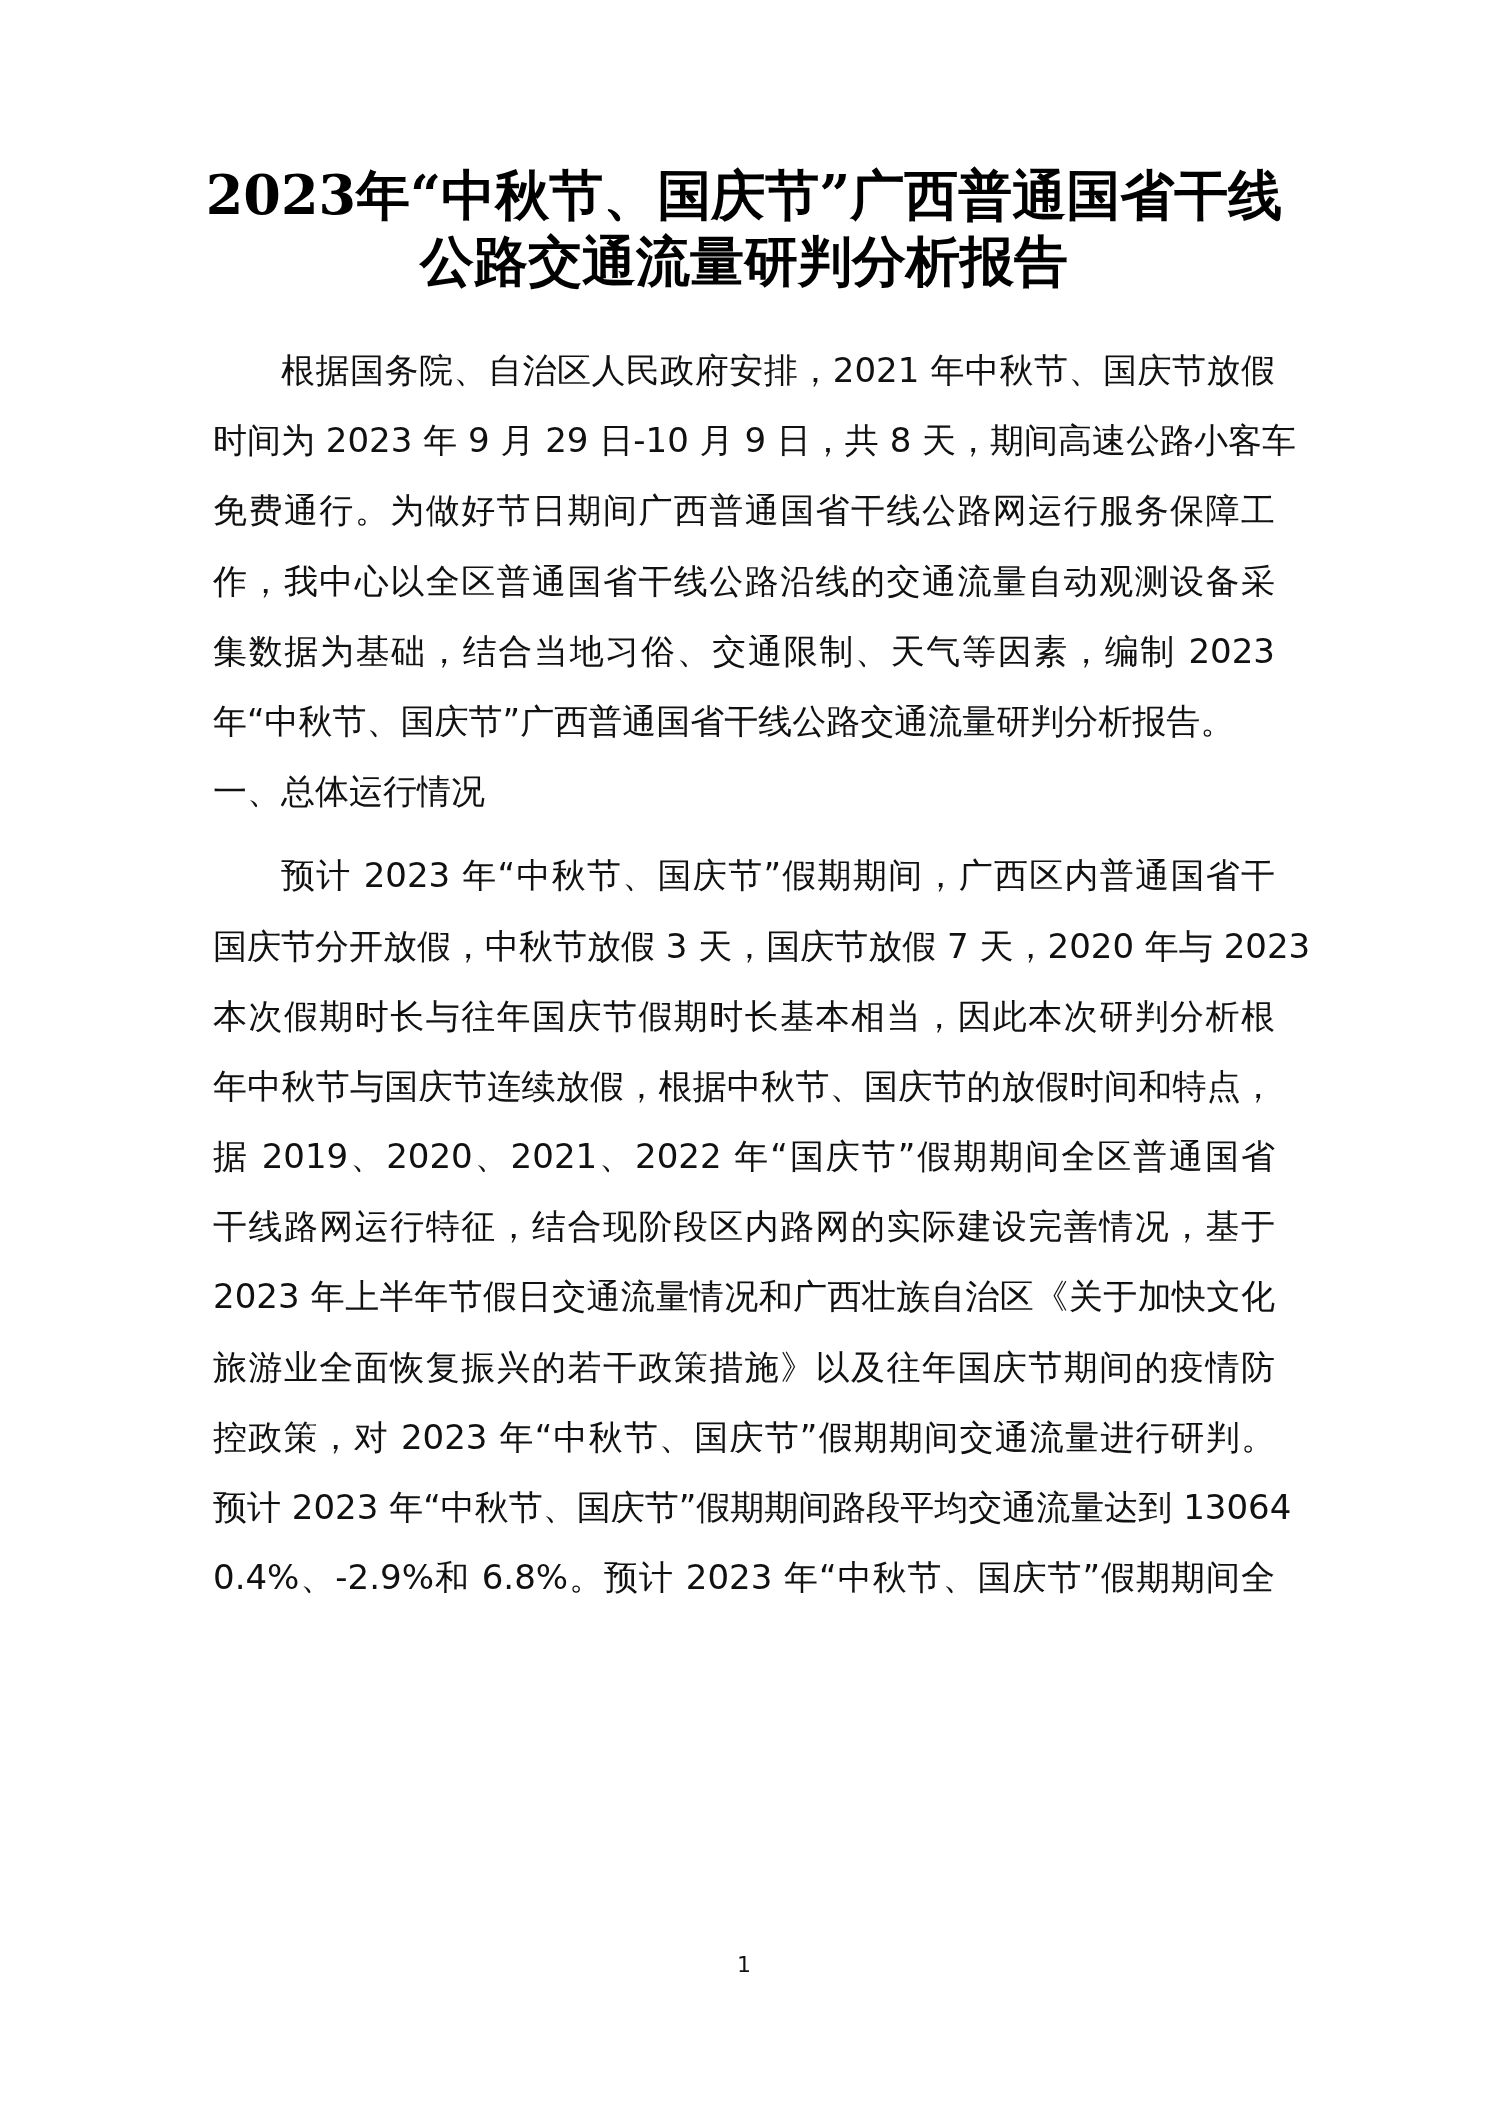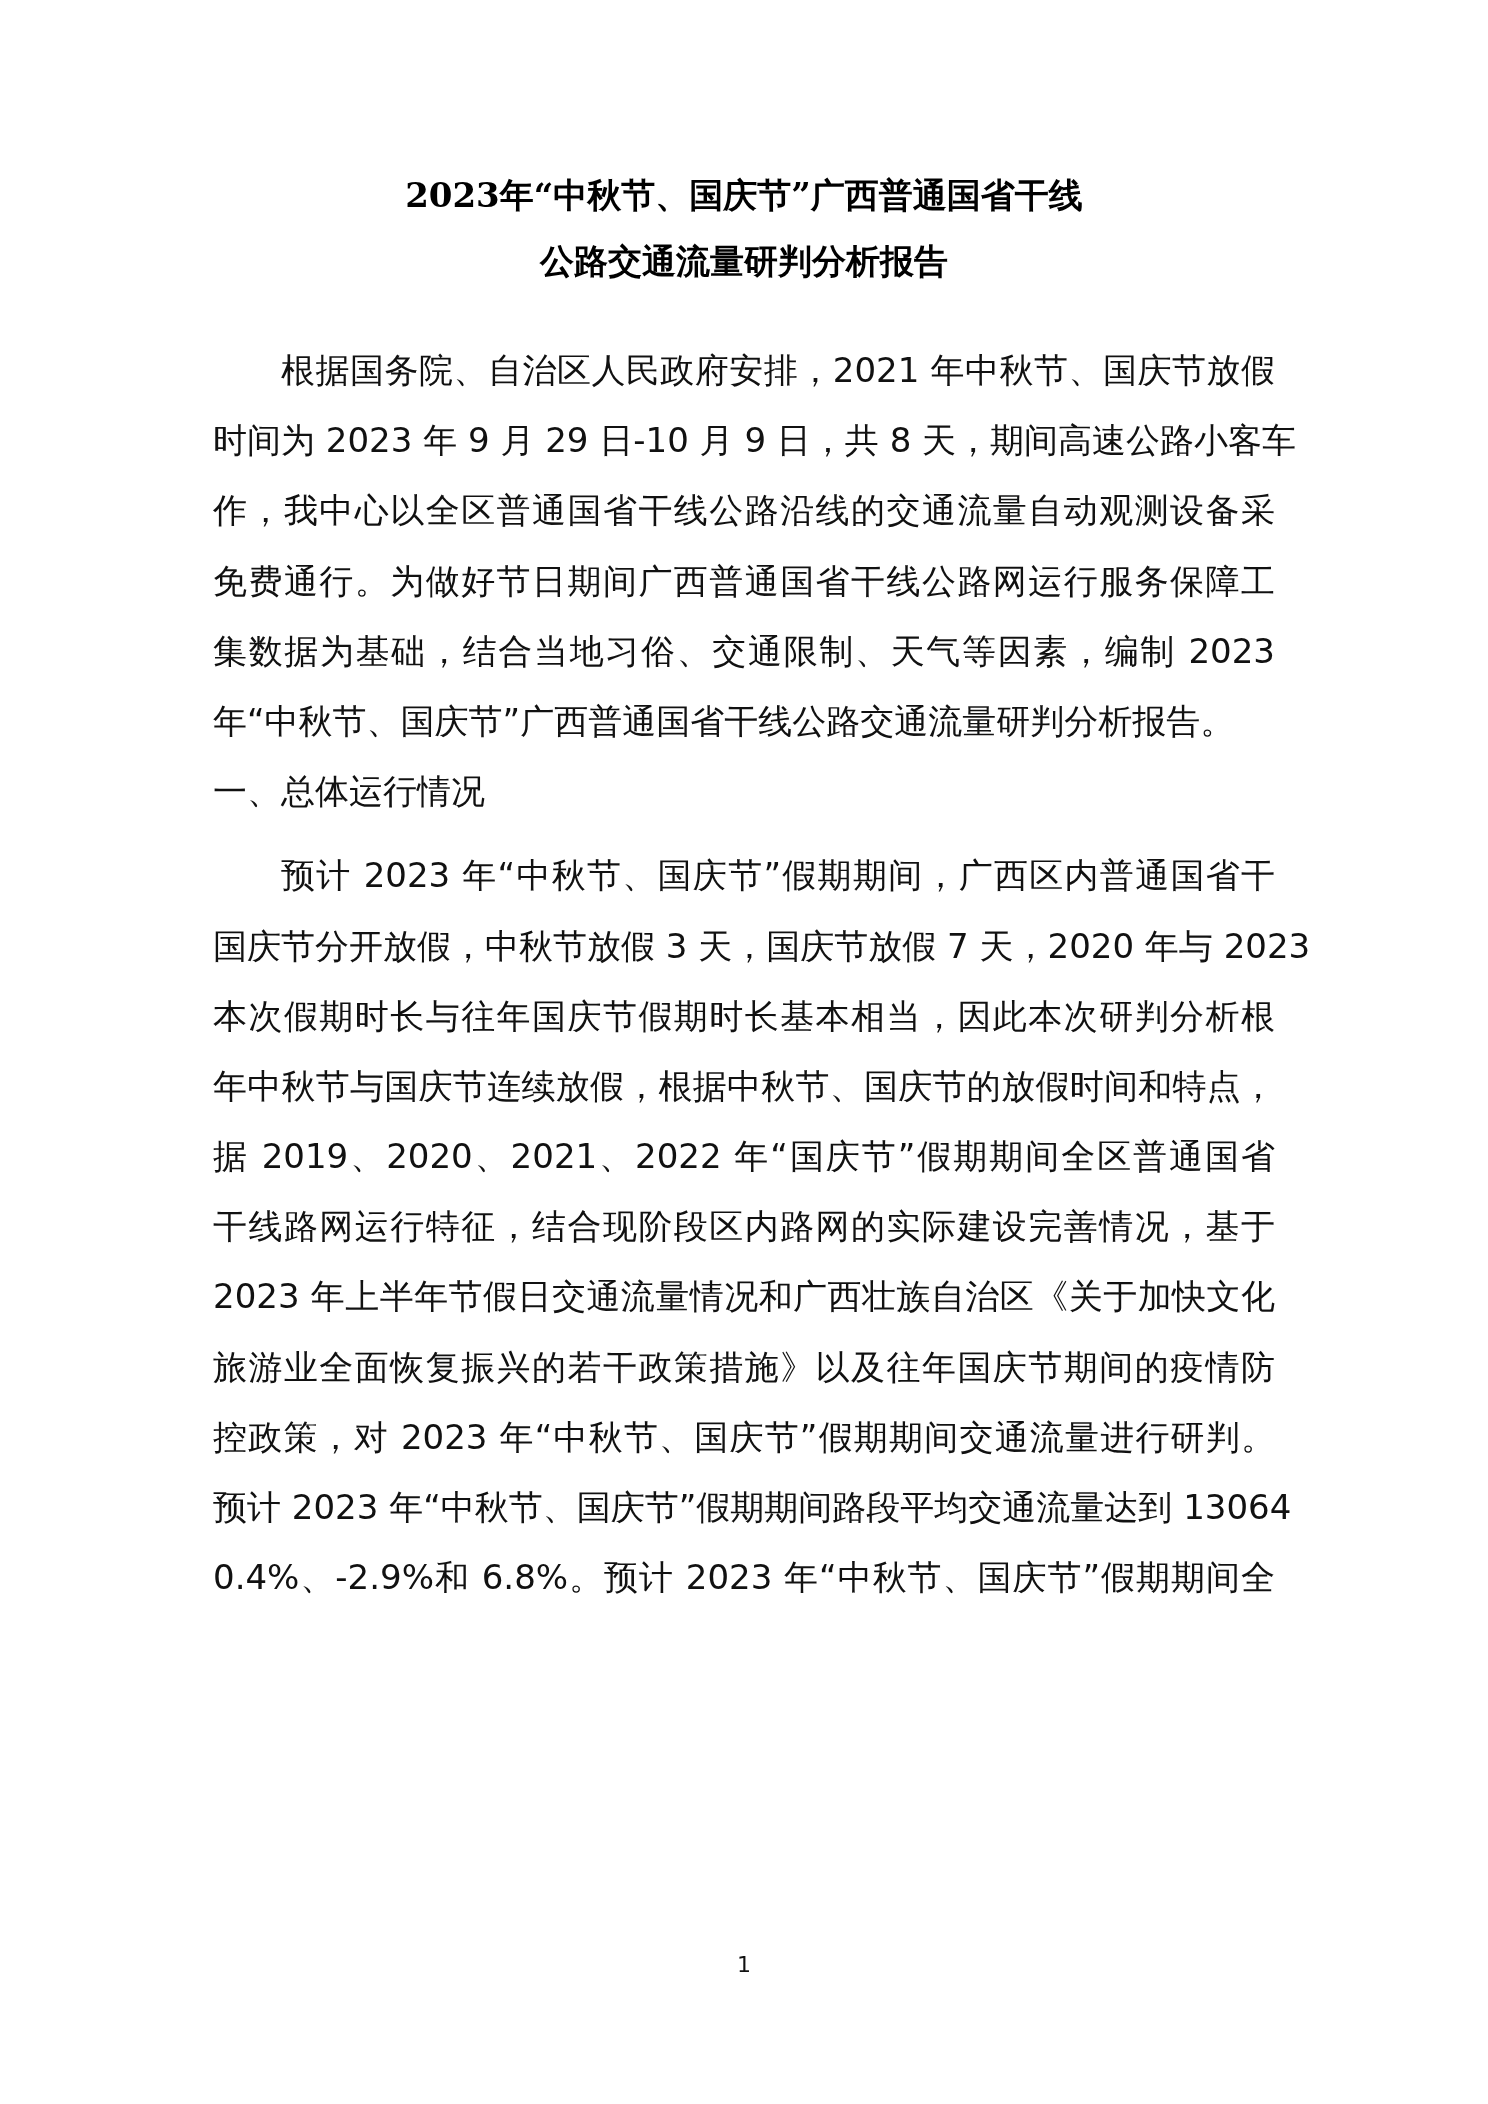--- a/index.html
+++ b/index.html
@@ -22,21 +22,21 @@
       background: #ffffff;
     }
     .title {
       position: absolute;
       left: 180px;
       width: 1128px;
       top: 162px;
       text-align: center;
       font-family: "DejaVu Serif", "Liberation Serif", serif;
       font-weight: bold;
-      font-size: 34px;
+      font-size: 54px;
       line-height: 66px;
       color: #000000;
       letter-spacing: 0px;
     }
     .title .tline {
       display: block;
       white-space: nowrap;
     }
     .body {
       position: absolute;
@@ -85,22 +85,22 @@
 
   <div class="title">
     <span class="tline">2023年“中秋节、国庆节”广西普通国省干线</span>
     <span class="tline">公路交通流量研判分析报告</span>
   </div>
 
   <div class="body">
     <div>
       <span class="line indent">根据国务院、自治区人民政府安排，2021 年中秋节、国庆节放假</span>
       <span class="line">时间为 2023 年 9 月 29 日-10 月 9 日，共 8 天，期间高速公路小客车</span>
+      <span class="line">免费通行。为做好节日期间广西普通国省干线公路网运行服务保障工</span>
       <span class="line">作，我中心以全区普通国省干线公路沿线的交通流量自动观测设备采</span>
-      <span class="line">免费通行。为做好节日期间广西普通国省干线公路网运行服务保障工</span>
       <span class="line">集数据为基础，结合当地习俗、交通限制、天气等因素，编制 2023</span>
       <span class="line last">年“中秋节、国庆节”广西普通国省干线公路交通流量研判分析报告。</span>
     </div>
 
     <span class="heading">一、总体运行情况</span>
 
     <div>
       <span class="line indent">预计 2023 年“中秋节、国庆节”假期期间，广西区内普通国省干</span>
       <span class="line">国庆节分开放假，中秋节放假 3 天，国庆节放假 7 天，2020 年与 2023</span>
       <span class="line">本次假期时长与往年国庆节假期时长基本相当，因此本次研判分析根</span>

